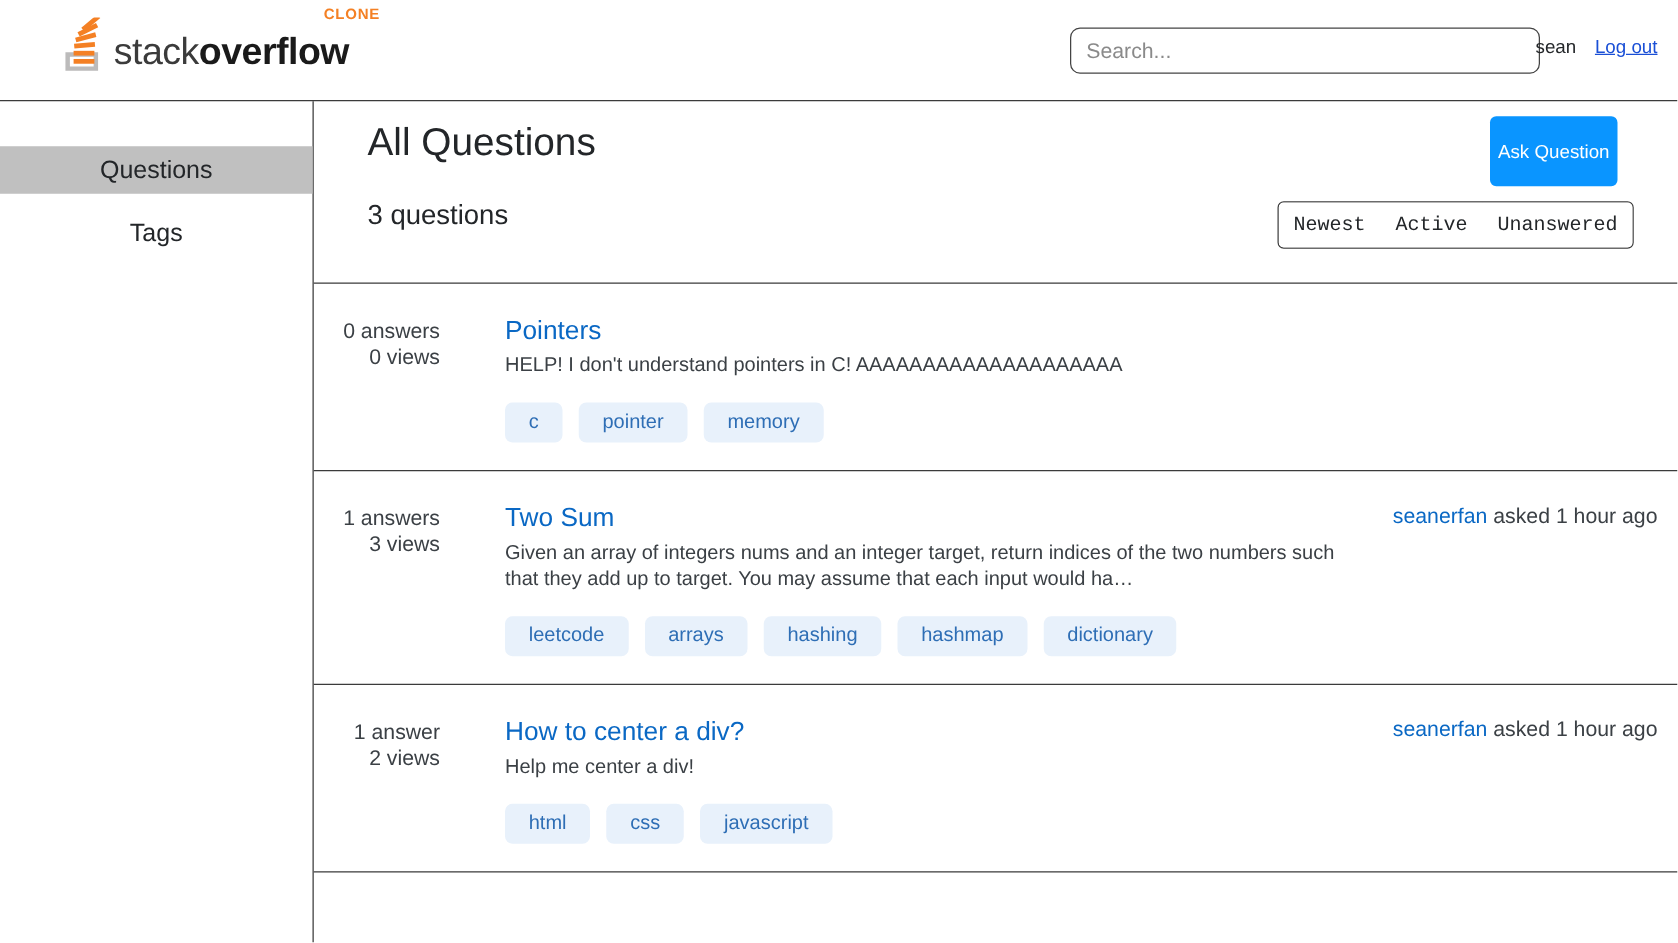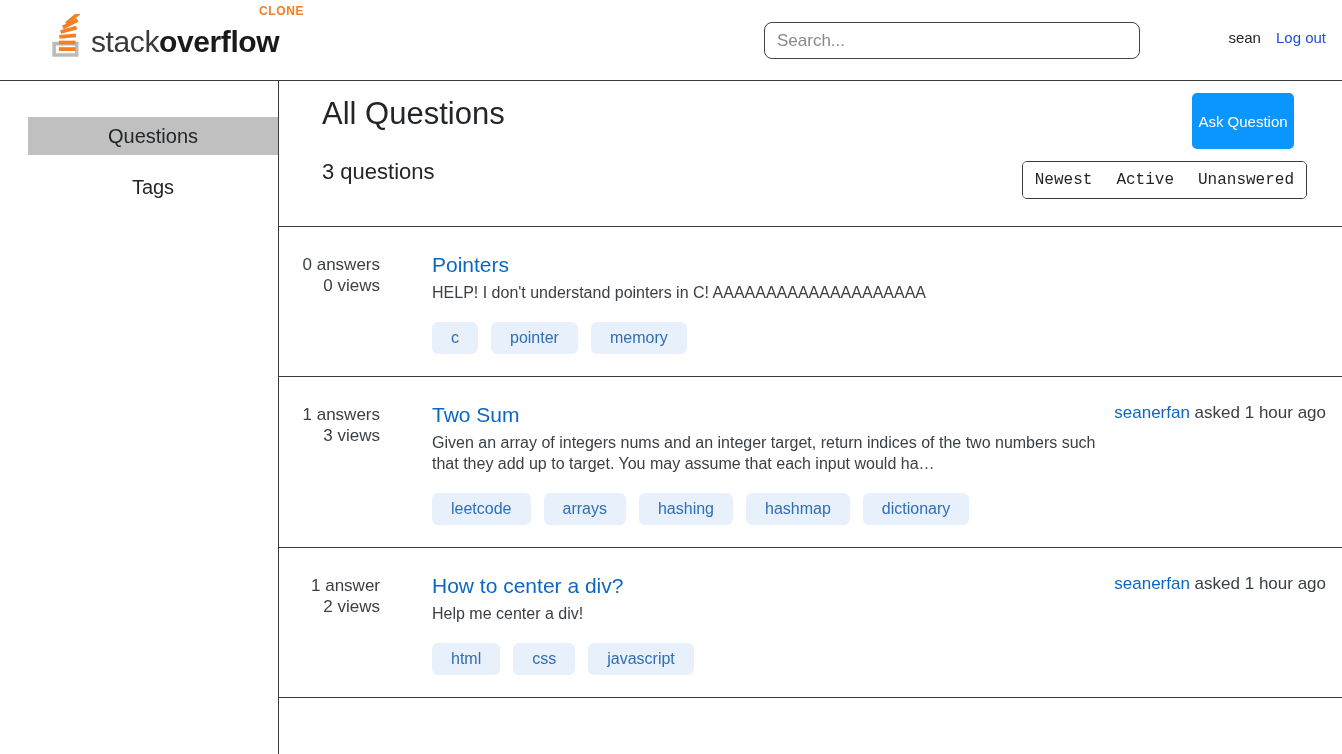--- a/index.html
+++ b/index.html
@@ -41,21 +41,21 @@
     position: absolute;
     left: 212px; top: -10px;
     font-size: 12px;
     font-weight: 700;
     letter-spacing: 0.6px;
     color: #f48024;
   }
 
   .search-input {
     position: absolute;
-    left: 764px; top: 22px;
+    left: 856px; top: 22px;
     width: 376px; height: 37px;
     border: 1px solid #444444;
     border-radius: 8px;
     padding: 0 12px;
     font-size: 17px;
     font-family: "Liberation Sans", sans-serif;
     color: #232629;
     background: #fff;
     outline: none;
   }
@@ -65,29 +65,29 @@
     position: absolute;
     right: 16px; top: 29px;
     display: flex;
     align-items: baseline;
     gap: 15px;
     font-size: 15px;
   }
   .username { color: #232629; }
   .logout-link {
     color: #1a4fd6;
+    text-decoration: underline;
     cursor: pointer;
     font-size: 15px;
   }
 
   
   .body-wrap {
     display: flex;
     height: 673px;
-    padding-left: 28px;
   }
   .sidebar {
     width: 251px;
     flex: 0 0 251px;
     border-right: 1px solid #3b3b3b;
     padding-top: 36px;
     background: #fff;
   }
   .side-item {
     height: 38px;

